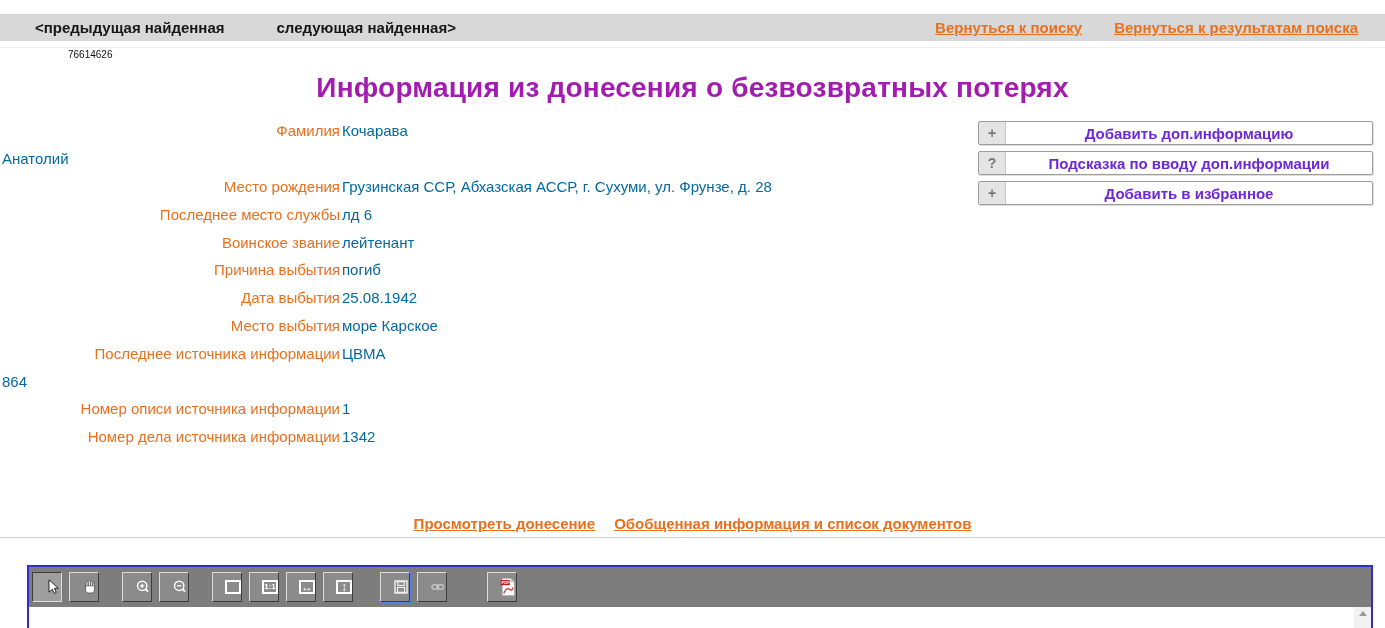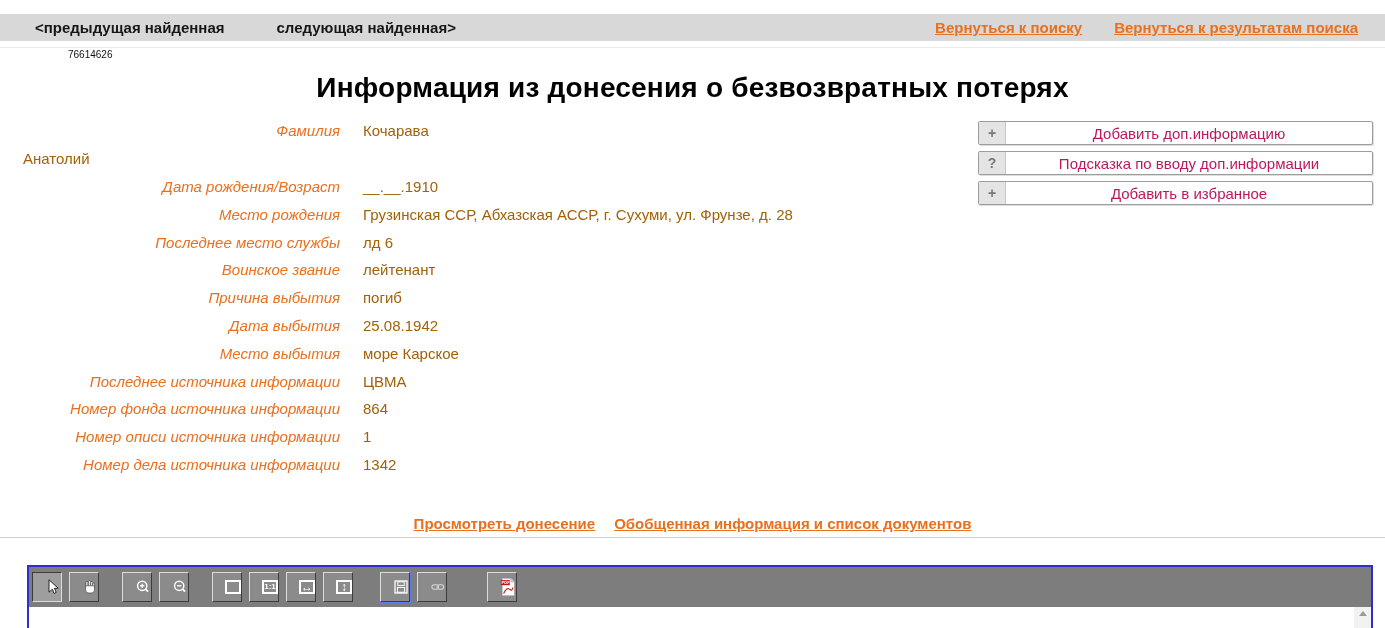--- a/index.html
+++ b/index.html
@@ -15,36 +15,36 @@
     box-sizing:border-box;padding:0 27px 0 35px;font-size:15px;font-weight:bold;
   }
   .topbar-left{display:flex;gap:52px;color:#161616;}
   .nav-item{cursor:pointer;white-space:nowrap;}
   .topbar-right{display:flex;gap:32px;}
   .orange-link{color:#e8701e;text-decoration:underline;font-weight:bold;cursor:pointer;white-space:nowrap;}
   .subline{position:absolute;top:47px;left:0;width:1385px;border-top:1px solid #ededed;}
   
   .record-id{position:absolute;top:49px;left:28px;font-size:10px;color:#111;margin-left:40px;}
   .page-title{position:absolute;top:72px;left:0;width:1385px;text-align:center;
-    font-size:28px;font-weight:bold;color:#000000;letter-spacing:0.2px;}
+    font-size:28px;font-weight:bold;color:#a21caf;letter-spacing:0.2px;}
   .fields{position:absolute;top:117px;left:0;}
   .field-row{display:flex;align-items:center;height:27.8px;font-size:15px;}
-  .field-label{width:340px;text-align:right;color:#e8701e;white-space:nowrap;font-style:italic;}
-  .field-value{margin-left:23px;color:#a16207;white-space:nowrap;}
+  .field-label{width:340px;text-align:right;color:#e8701e;white-space:nowrap;}
+  .field-value{margin-left:2px;color:#0369a1;white-space:nowrap;}
   
   .actions{position:absolute;top:121px;left:978px;width:395px;display:flex;flex-direction:column;gap:6px;}
   .action-btn{
     height:22px;border:1px solid #9c9c9c;border-radius:2px;background:#ffffff;
     display:flex;align-items:center;cursor:pointer;box-shadow:1px 1px 0 #dedede;
   }
   .action-icon{
     width:26px;height:100%;background:#e4e4e4;border-right:1px solid #c6c6c6;
     color:#787878;font-weight:bold;font-size:14px;display:flex;align-items:center;justify-content:center;
   }
-  .action-label{flex:1;text-align:center;font-weight:normal;font-size:15px;color:#be185d;}
+  .action-label{flex:1;text-align:center;font-weight:bold;font-size:15px;color:#6d28d9;}
   
   .doc-links{position:absolute;top:515px;left:0;width:1385px;display:flex;justify-content:center;gap:19px;font-size:15px;}
   .divider{position:absolute;top:537px;left:0;width:1385px;border-top:1px solid #cfcfcf;}
   .hide-images{position:absolute;top:546px;left:37px;font-size:15px;margin-top:26px;}
   
   .viewer{
     position:absolute;top:565px;left:27px;width:1346px;height:66px;
     border:2px solid #2e2ecc;box-sizing:border-box;background:#ffffff;
   }
   .vtoolbar{height:40px;background:#7d7d7d;display:flex;align-items:center;padding-left:3px;}
@@ -94,24 +94,20 @@
 
 <div class="fields">
   <div class="field-row">
     <div class="field-label">Фамилия</div>
     <div class="field-value">Кочарава</div>
   </div>
   <div class="field-row">
     <div class="field-value">Анатолий</div>
   </div>
   <div class="field-row">
-    <div class="field-label">Дата рождения/Возраст</div>
-    <div class="field-value">__.__.1910</div>
-  </div>
-  <div class="field-row">
     <div class="field-label">Место рождения</div>
     <div class="field-value">Грузинская ССР, Абхазская АССР, г. Сухуми, ул. Фрунзе, д. 28</div>
   </div>
   <div class="field-row">
     <div class="field-label">Последнее место службы</div>
     <div class="field-value">лд 6</div>
   </div>
   <div class="field-row">
     <div class="field-label">Воинское звание</div>
     <div class="field-value">лейтенант</div>
@@ -126,21 +122,20 @@
   </div>
   <div class="field-row">
     <div class="field-label">Место выбытия</div>
     <div class="field-value">море Карское</div>
   </div>
   <div class="field-row">
     <div class="field-label">Последнее источника информации</div>
     <div class="field-value">ЦВМА</div>
   </div>
   <div class="field-row">
-    <div class="field-label">Номер фонда источника информации</div>
     <div class="field-value">864</div>
   </div>
   <div class="field-row">
     <div class="field-label">Номер описи источника информации</div>
     <div class="field-value">1</div>
   </div>
   <div class="field-row">
     <div class="field-label">Номер дела источника информации</div>
     <div class="field-value">1342</div>
   </div>

